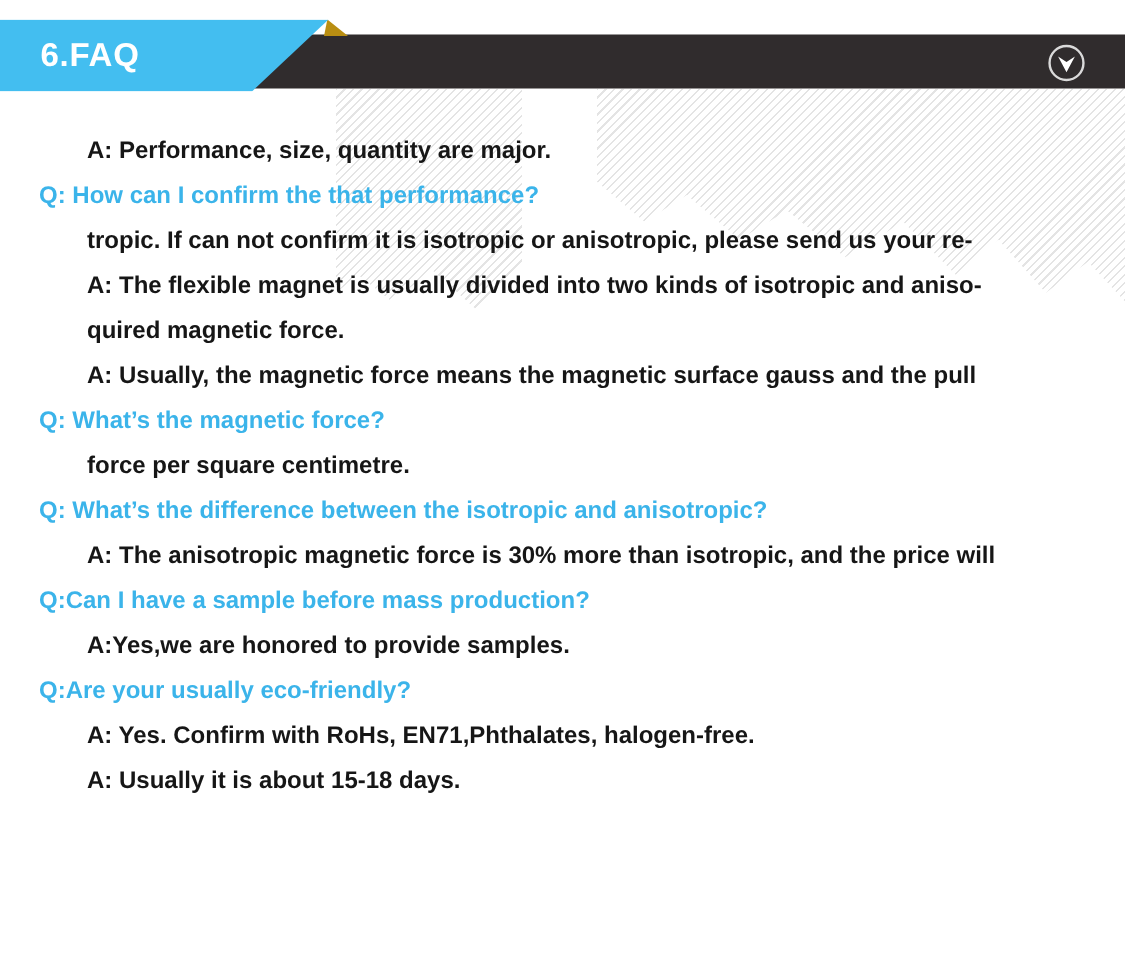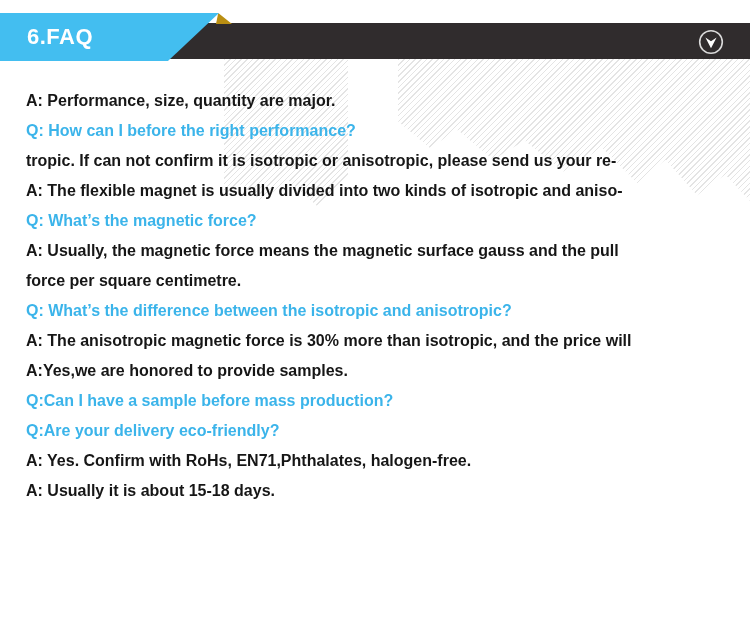--- a/index.html
+++ b/index.html
@@ -70,21 +70,21 @@
     position: absolute; left: 26px; top: 86px; width: 714px; z-index: 2;
   }
   .line {
     height: 30px;
     line-height: 30px;
     font-size: 16px;
     font-weight: bold;
     white-space: nowrap;
   }
   .line.q { color: var(--question-blue, #3BB4EA); }
-  .line.a { color: var(--answer-black, #161616); }
+  .line.a { color: var(--answer-black, #161616); margin-left: 32px; }
 </style>
 </head>
 <body>
 
 <div class="page">
 
   <div class="wm wm-a"></div>
   <div class="wm wm-b"></div>
 
   <div class="header">
@@ -96,28 +96,29 @@
     <div class="collapse">
       <svg width="26" height="26" viewBox="0 0 26 26" aria-hidden="true">
         <circle cx="13" cy="13" r="11.3" fill="none" stroke="#DADADA" stroke-width="1.6"></circle>
         <path d="M7.4 8.6 L13 12.3 L18.6 8.6 L13 19.2 Z" fill="#ffffff"></path>
       </svg>
     </div>
   </div>
 
   <div class="faq">
       <div class="line a">A: Performance, size, quantity are major.</div>
-      <div class="line q">Q: How can I before the right performance?</div>
+      <div class="line q">Q: How can I confirm the that performance?</div>
       <div class="line a">tropic. If can not confirm it is isotropic or anisotropic, please send us your re-</div>
       <div class="line a">A: The flexible magnet is usually divided into two kinds of isotropic and aniso-</div>
+      <div class="line a">quired magnetic force.</div>
+      <div class="line a">A: Usually, the magnetic force means the magnetic surface gauss and the pull</div>
       <div class="line q">Q: What’s the magnetic force?</div>
-      <div class="line a">A: Usually, the magnetic force means the magnetic surface gauss and the pull</div>
       <div class="line a">force per square centimetre.</div>
       <div class="line q">Q: What’s the difference between the isotropic and anisotropic?</div>
       <div class="line a">A: The anisotropic magnetic force is 30% more than isotropic, and the price will</div>
+      <div class="line q">Q:Can I have a sample before mass production?</div>
       <div class="line a">A:Yes,we are honored to provide samples.</div>
-      <div class="line q">Q:Can I have a sample before mass production?</div>
-      <div class="line q">Q:Are your delivery eco-friendly?</div>
+      <div class="line q">Q:Are your usually eco-friendly?</div>
       <div class="line a">A: Yes. Confirm with RoHs, EN71,Phthalates, halogen-free.</div>
       <div class="line a">A: Usually it is about 15-18 days.</div>
     </div>
 
 </div>
 
 </body></html>

